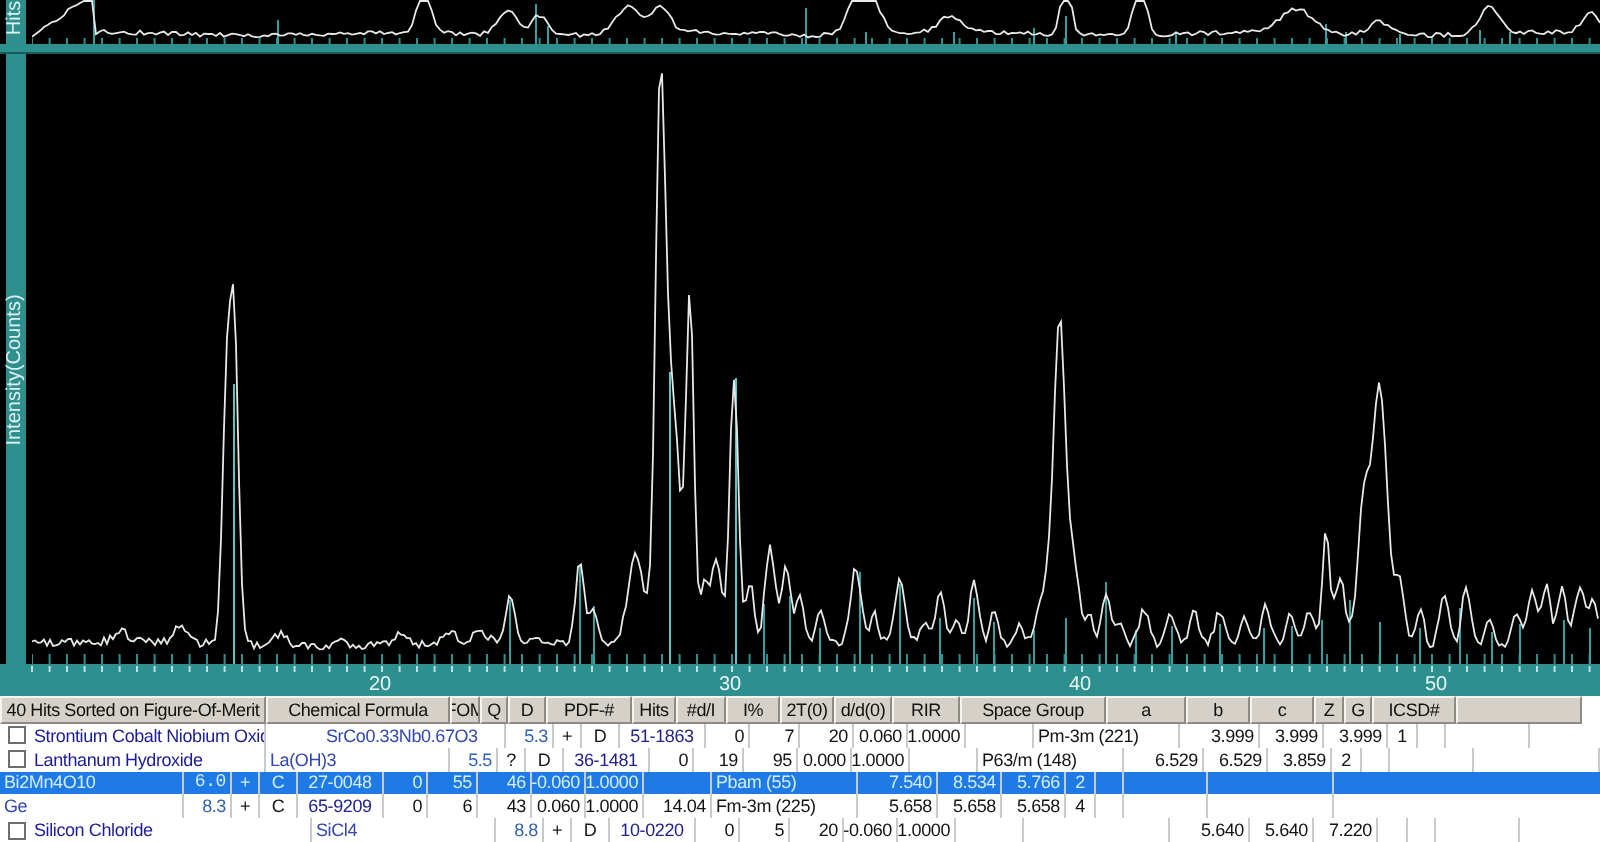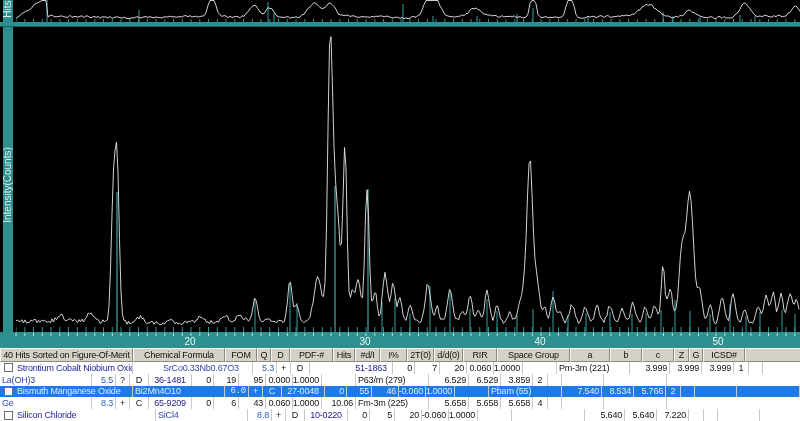--- a/index.html
+++ b/index.html
@@ -393,21 +393,21 @@
         <text x="365" y="13" fill="#eaf6f6" font-size="10" font-family="&quot;Liberation Sans&quot;, sans-serif" text-anchor="middle">30</text>
         <text x="540" y="13" fill="#eaf6f6" font-size="10" font-family="&quot;Liberation Sans&quot;, sans-serif" text-anchor="middle">40</text>
         <text x="718" y="13" fill="#eaf6f6" font-size="10" font-family="&quot;Liberation Sans&quot;, sans-serif" text-anchor="middle">50</text>
       </svg>
   </div>
 
   <div class="htable">
     <div class="thead" id="thead">
         <div class="th" style="width: 133px;">40 Hits Sorted on Figure-Of-Merit</div>
         <div class="th" style="width: 92px;">Chemical Formula</div>
-        <div class="th" style="width: 32px;">FOM</div>
+        <div class="th" style="width: 15px;">FOM</div>
         <div class="th" style="width: 14px;">Q</div>
         <div class="th" style="width: 19px;">D</div>
         <div class="th" style="width: 43px;">PDF-#</div>
         <div class="th" style="width: 22px;">Hits</div>
         <div class="th" style="width: 25px;">#d/I</div>
         <div class="th" style="width: 27px;">I%</div>
         <div class="th" style="width: 27px;">2T(0)</div>
         <div class="th" style="width: 29px;">d/d(0)</div>
         <div class="th" style="width: 34px;">RIR</div>
         <div class="th" style="width: 73px;">Space Group</div>
@@ -430,21 +430,21 @@
           </div>
           <div class="td ar cfom" style="width: 24px; text-align: center;">
             <span>5.3</span>
           </div>
           <div class="td ac cplain" style="width: 14px;">
             <span>+</span>
           </div>
           <div class="td ac cplain" style="width: 19px;">
             <span>D</span>
           </div>
-          <div class="td ac cpdf" style="width: 43px; margin-left: 40px;">
+          <div class="td ac cpdf" style="width: 43px;">
             <span>51-1863</span>
           </div>
           <div class="td ar cplain" style="width: 22px;">
             <span>0</span>
           </div>
           <div class="td ar cplain" style="width: 25px;">
             <span>7</span>
           </div>
           <div class="td ar cplain" style="width: 27px;">
             <span>20</span>
@@ -477,20 +477,24 @@
             <span></span>
           </div>
           <div class="td ar cplain" style="width: 42px;">
             <span></span>
           </div>
           <div class="td al cplain" style="width: 63px;">
             <span></span>
           </div>
         </div>
         <div class="tr">
+          <div class="td al cname" style="width: 133px;">
+            <span class="chk"></span>
+            <span>Lanthanum Hydroxide</span>
+          </div>
           <div class="td al cformula" style="width: 92px;">
             <span>La(OH)3</span>
           </div>
           <div class="td ar cfom" style="width: 24px;">
             <span>5.5</span>
           </div>
           <div class="td ac cplain" style="width: 14px;">
             <span>?</span>
           </div>
           <div class="td ac cplain" style="width: 19px;">
@@ -511,21 +515,21 @@
           <div class="td ar cplain" style="width: 27px;">
             <span>0.000</span>
           </div>
           <div class="td ar cplain" style="width: 29px;">
             <span>1.0000</span>
           </div>
           <div class="td ar cplain" style="width: 34px;">
             <span></span>
           </div>
           <div class="td al cplain" style="width: 73px;">
-            <span>P63/m (279)</span>
+            <span>P63/m (148)</span>
           </div>
           <div class="td ar cplain" style="width: 40px;">
             <span>6.529</span>
           </div>
           <div class="td ar cplain" style="width: 32px;">
             <span>6.529</span>
           </div>
           <div class="td ar cplain" style="width: 32px;">
             <span>3.859</span>
           </div>
@@ -536,24 +540,20 @@
             <span></span>
           </div>
           <div class="td ar cplain" style="width: 42px;">
             <span></span>
           </div>
           <div class="td al cplain" style="width: 63px;">
             <span></span>
           </div>
         </div>
         <div class="tr sel">
-          <div class="td al cname" style="width: 133px;">
-            <span class="chk"></span>
-            <span>Bismuth Manganese Oxide</span>
-          </div>
           <div class="td al cformula" style="width: 92px;">
             <span>Bi2Mn4O10</span>
           </div>
           <div class="td ar cfom" style="width: 24px; font-family: Liberation Mono, monospace;">
             <span>6.0</span>
           </div>
           <div class="td ac cplain" style="width: 14px;">
             <span>+</span>
           </div>
           <div class="td ac cplain" style="width: 19px;">
@@ -630,21 +630,21 @@
           <div class="td ar cplain" style="width: 27px;">
             <span>43</span>
           </div>
           <div class="td ar cplain" style="width: 27px;">
             <span>0.060</span>
           </div>
           <div class="td ar cplain" style="width: 29px;">
             <span>1.0000</span>
           </div>
           <div class="td ar cplain" style="width: 34px;">
-            <span>10.06</span>
+            <span>14.04</span>
           </div>
           <div class="td al cplain" style="width: 73px;">
             <span>Fm-3m (225)</span>
           </div>
           <div class="td ar cplain" style="width: 40px;">
             <span>5.658</span>
           </div>
           <div class="td ar cplain" style="width: 32px;">
             <span>5.658</span>
           </div>

